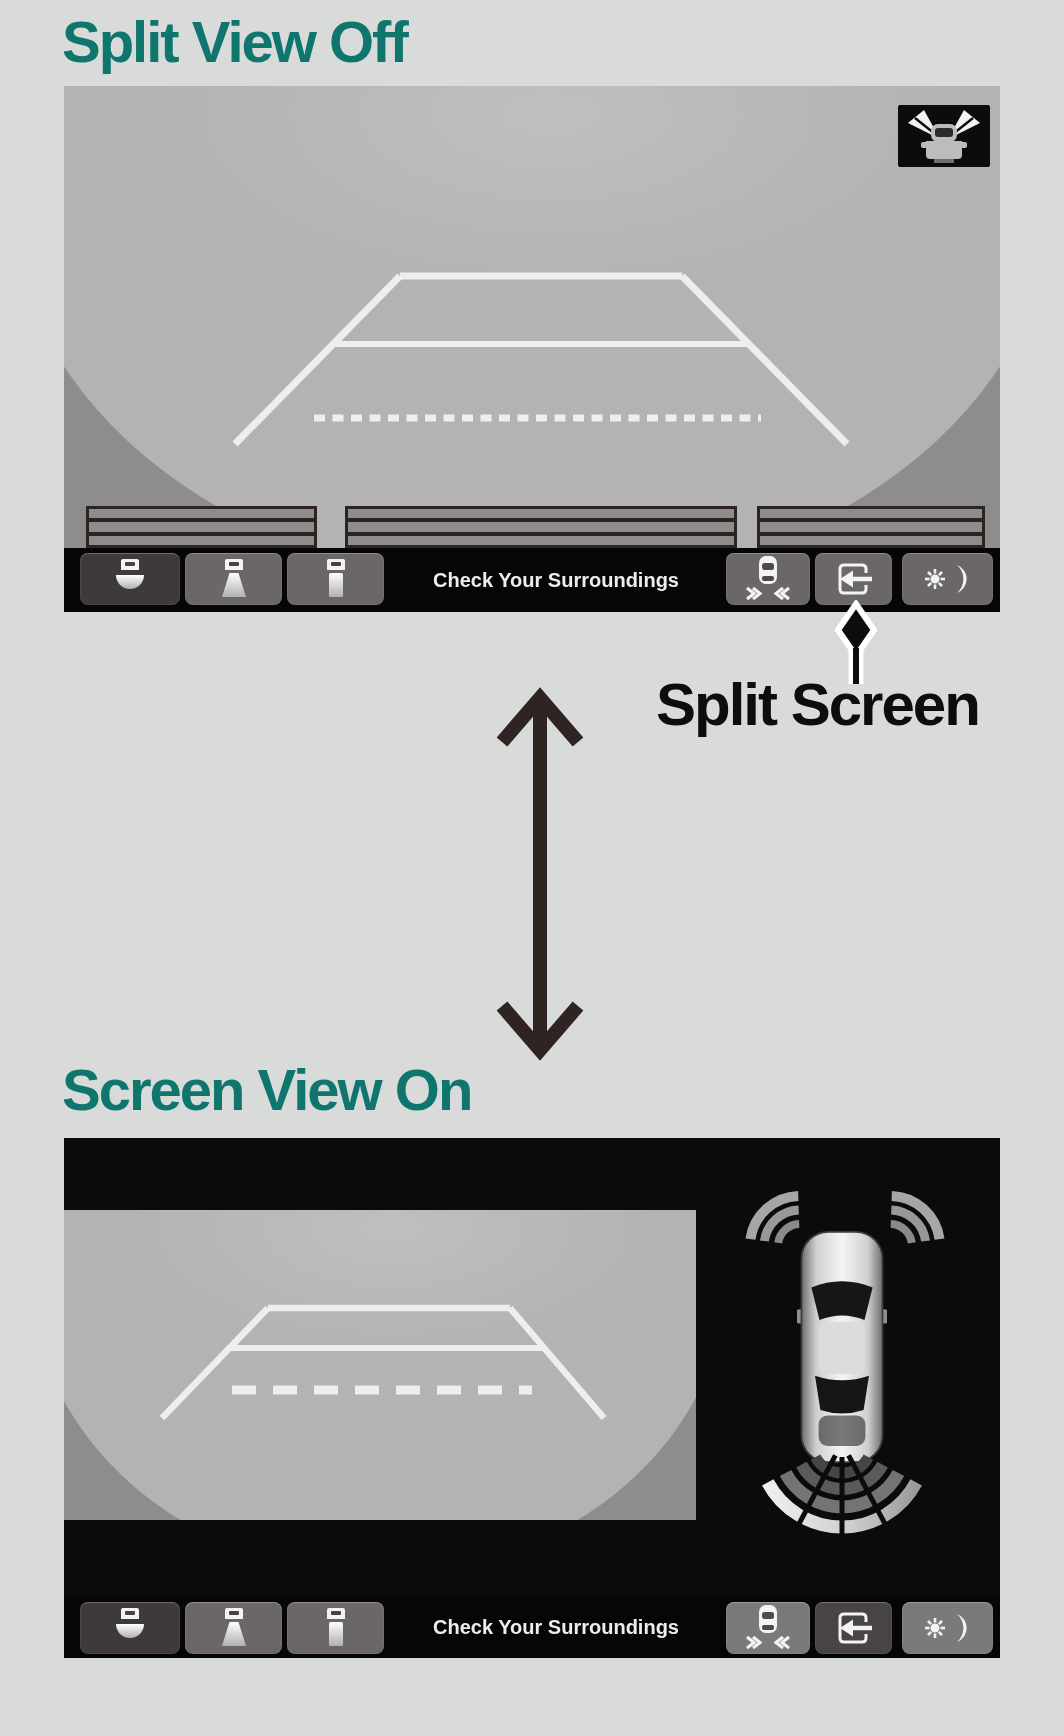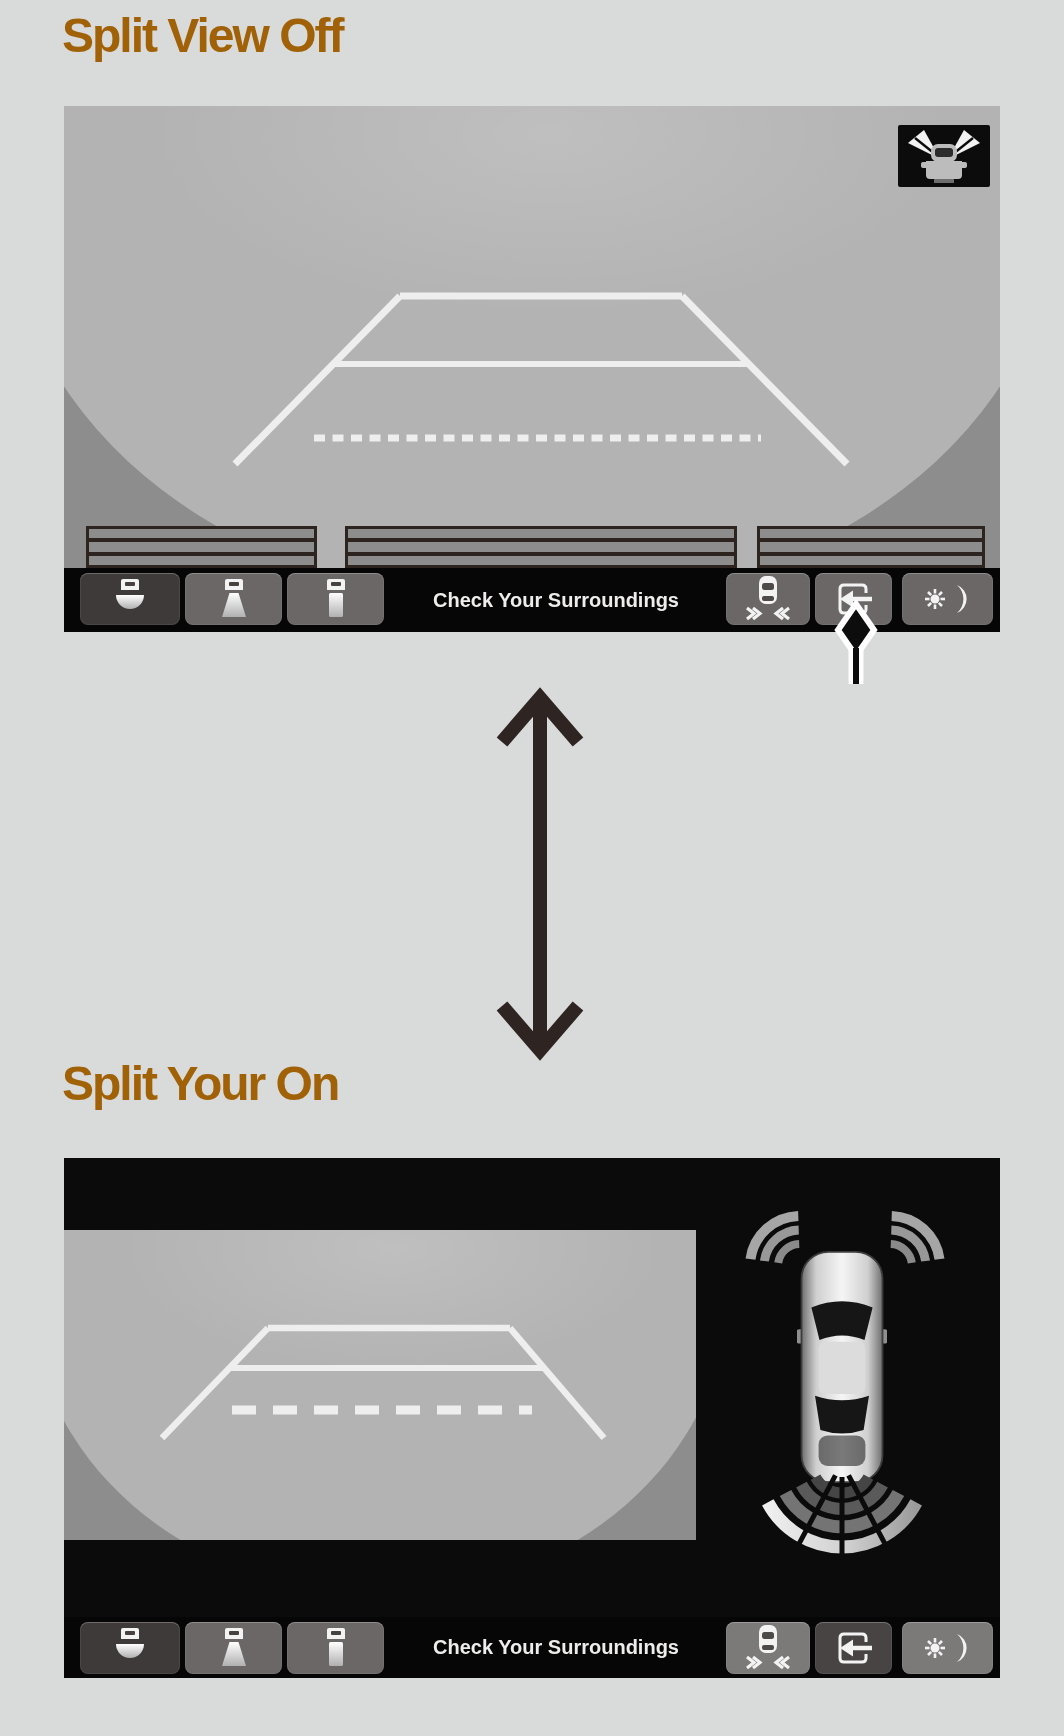--- a/index.html
+++ b/index.html
@@ -6,28 +6,28 @@
   body{
     width:1064px;height:1736px;position:relative;overflow:hidden;
     background:#d9dada;
     font-family:"Liberation Sans", sans-serif;
   }
   .abs{position:absolute;}
 
   
   .section-title{
     position:absolute;left:62px;
-    font-size:48px;font-weight:600;letter-spacing:-2px;color:#a16207;
+    font-size:58px;font-weight:600;letter-spacing:-2px;color:#0f766e;
     white-space:nowrap;
   }
   #title-off{top:8px;}
   #title-on{top:1056px;}
 
   
-  .shot{position:absolute;left:64px;width:936px;background:#060606;margin-top:20px;}
+  .shot{position:absolute;left:64px;width:936px;background:#060606;}
   #shot1{top:86px;height:526px;}
   #shot2{top:1138px;height:520px;background:#0b0b0b;}
 
   
   .cam{position:absolute;overflow:hidden;background:#8d8d8d;}
   #cam1{left:0;top:0;width:936px;height:462px;}
   #cam2{left:0;top:72px;width:632px;height:310px;}
   .blob{position:absolute;border-radius:50%;background:#b3b3b3;}
   #cam1 .blob{left:-56px;top:-301px;width:1048px;height:802px;}
   #cam2 .blob{left:-34px;top:-244px;width:698px;height:608px;}
@@ -206,29 +206,30 @@
     </div>
   </div>
 </div>
 
 <svg id="callout-pointer" class="abs" width="76" height="88" viewBox="0 0 76 88">
   <line x1="38" y1="40" x2="38" y2="84" stroke="#ffffff" stroke-width="15"></line>
   <polygon points="38,4 56,30 38,56 20,30" fill="#0d0d0d" stroke="#ffffff" stroke-width="6"></polygon>
   <line x1="38" y1="48" x2="38" y2="84" stroke="#0d0d0d" stroke-width="6"></line>
 </svg>
 <div id="callout-label">
+  <div>Split Screen</div>
 </div>
 
 <svg id="swap-arrow" class="abs" width="124" height="376" viewBox="0 0 124 376" fill="none" stroke="#2e2421" stroke-width="14" stroke-linejoin="miter">
   <path d="M62 16 V360"></path>
   <path d="M24 56 L62 12 L100 56"></path>
   <path d="M24 320 L62 364 L100 320"></path>
 </svg>
 
-<div id="title-on" class="section-title">Split Your On</div>
+<div id="title-on" class="section-title">Screen View On</div>
 
 <div id="shot2" class="shot">
   <div id="cam2" class="cam">
     <div class="blob"></div>
     <div class="sheen"></div>
     <svg class="guides" width="632" height="310" viewBox="0 0 632 310" fill="none" stroke="#eeeeee">
       <path d="M204 98 H446" stroke-width="6.5"></path>
       <path d="M204 98 L98 208" stroke-width="6.5"></path>
       <path d="M446 98 L540 208" stroke-width="6.5"></path>
       <path d="M165 138 H480" stroke-width="6"></path>

